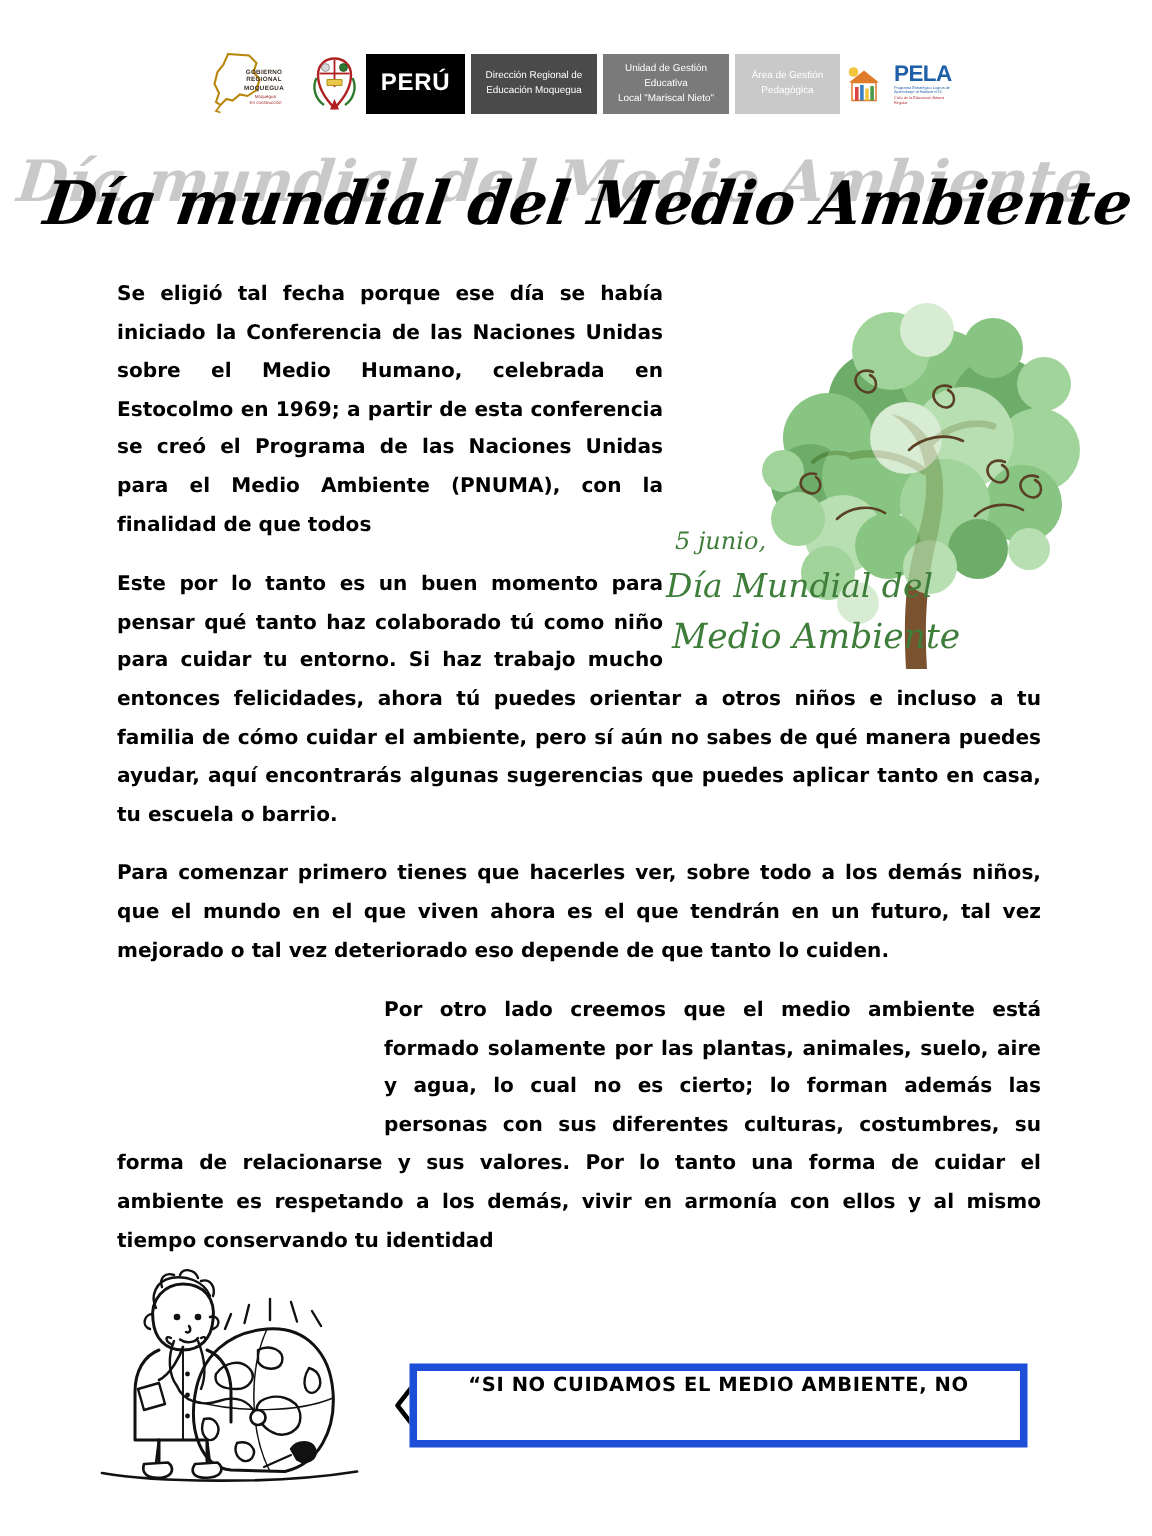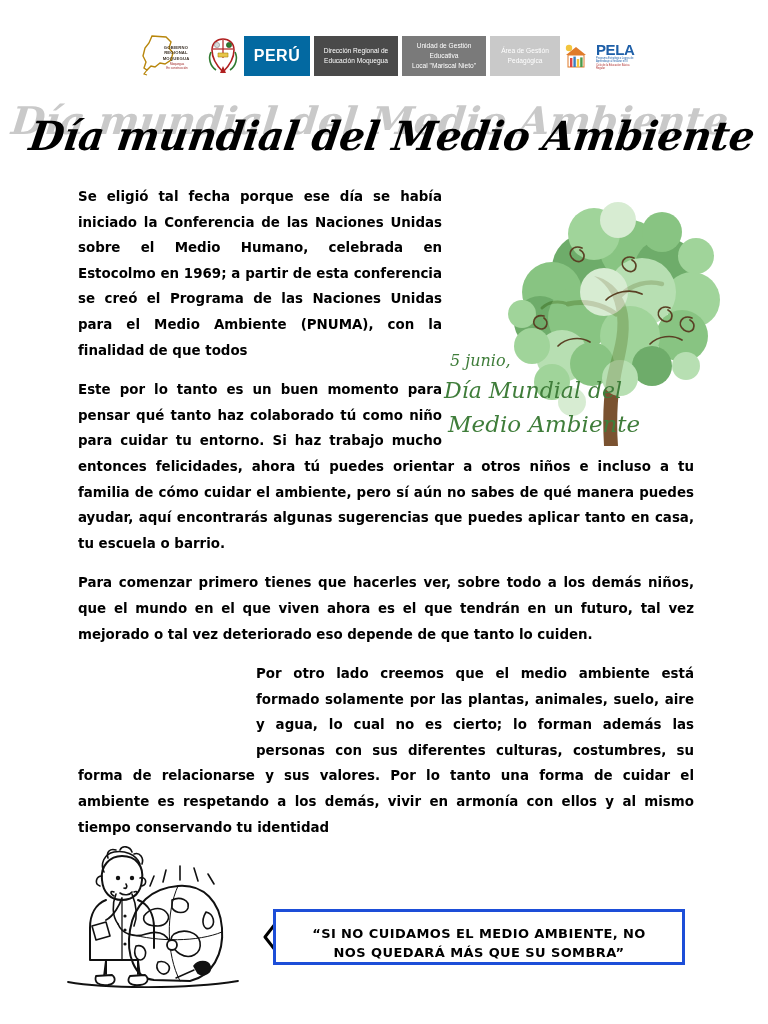--- a/index.html
+++ b/index.html
@@ -77,21 +77,21 @@
   }
 
   .logo-escudo {
     width: 34px;
     height: 40px;
     flex: none;
     position: relative;
   }
 
   .logo-peru {
-    background: #0369a1;
+    background: #000000;
     color: #ffffff;
     width: 66px;
     height: 40px;
     display: flex;
     align-items: center;
     justify-content: center;
     font-family: "Liberation Sans", sans-serif;
     font-size: 16px;
     font-weight: bold;
     letter-spacing: 0.5px;
@@ -235,25 +235,25 @@
     top: 909px;
     width: 424px;
     height: 58px;
   }
   .speech-box {
     position: absolute;
     left: 10px;
     top: 0;
     width: 412px;
     height: 56px;
-    border: 3px solid #1d4ed8;
+    border: 5px solid #1d4ed8;
     background: #ffffff;
     box-sizing: border-box;
     display: flex;
-    align-items: flex-end;
+    align-items: flex-start;
     justify-content: center;
   }
   .speech-text {
     font-family: "DejaVu Sans", sans-serif;
     font-weight: bold;
     font-size: 13px;
     line-height: 19px;
     text-align: center;
     color: #000000;
     letter-spacing: 0.4px;
@@ -499,18 +499,17 @@
   </div>
 
   <div class="speech">
     <svg class="speech-tail" viewBox="0 0 16 44">
       <path d="M16 4 L2 22 L16 40" fill="#ffffff" stroke="#000000" stroke-width="3" stroke-linejoin="round"></path>
       <rect x="12" y="2" width="6" height="40" fill="#ffffff" stroke="none"></rect>
     </svg>
     <div class="speech-box">
       <div class="speech-text">
         <div>“SI NO CUIDAMOS EL MEDIO AMBIENTE, NO</div>
-        <div>NOS QUEDARÁ MÁS QUE SU SOMBRA”</div>
       </div>
     </div>
   </div>
 
 </div>
 
 </body></html>

